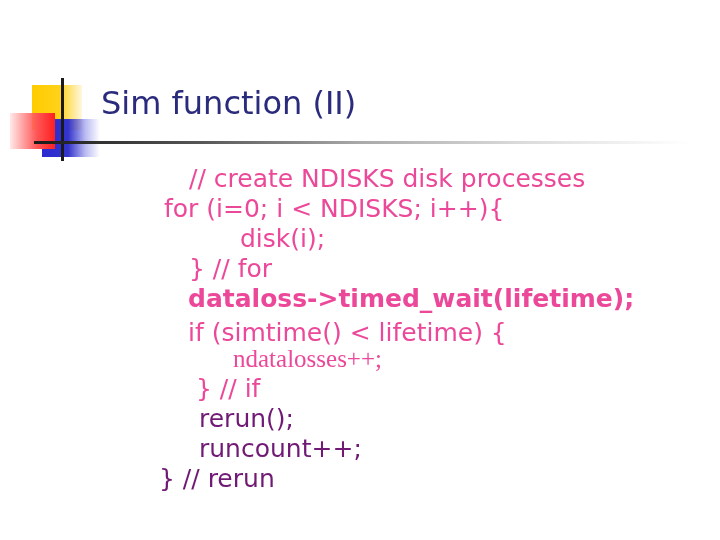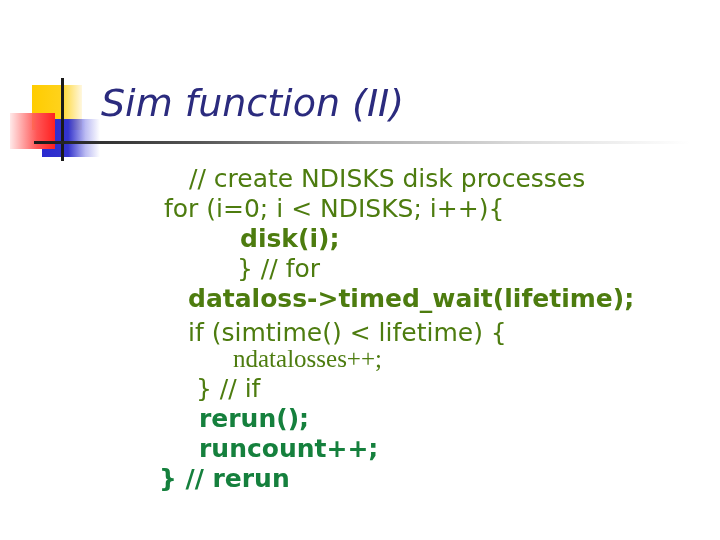--- a/index.html
+++ b/index.html
@@ -23,45 +23,45 @@
     }
     .vline {
       position: absolute; left: 61px; top: 78px; width: 3px; height: 83px; background: #1a1a1a;
     }
     .hrule {
       position: absolute; left: 34px; top: 141px; width: 656px; height: 3px;
       background: linear-gradient(to right, #1a1a1a 0%, #555 25%, #aaa 50%, #dcdcdc 75%, rgba(255,255,255,0) 100%);
     }
     .title {
       position: absolute; left: 101px; top: 78px;
-      font-size: 38px; color: #2b2b7e; line-height: 50px; white-space: pre; font-style: italic;
+      font-size: 32px; color: #2b2b7e; line-height: 50px; white-space: pre;
     }
     .code-line {
-      position: absolute; font-size: 25px; line-height: 30px; white-space: pre; color: #4d7c0f;
+      position: absolute; font-size: 25px; line-height: 30px; white-space: pre; color: #ec4899;
     }
-    .code-line.blue { color: #15803d; font-weight: bold; }
+    .code-line.blue { color: #701a75; font-weight: normal; }
   </style>
 </head>
 <body>
 
 <div class="logo">
   <div class="sq-yellow"></div>
   <div class="sq-blue"></div>
   <div class="sq-red"></div>
   <div class="vline"></div>
 </div>
 <div class="hrule"></div>
 
 <div class="title">Sim function (II)</div>
 
 <div>
   <div class="code-line" style="left:189px; top:164px;">// create NDISKS disk processes</div>
   <div class="code-line" style="left:164px; top:194px;">for (i=0; i &lt; NDISKS; i++){</div>
-  <div class="code-line" style="left:240px; top:224px;font-weight:bold;">disk(i);</div>
-  <div class="code-line" style="left:189px; top:254px;margin-left:48px;">} // for</div>
+  <div class="code-line" style="left:240px; top:224px;">disk(i);</div>
+  <div class="code-line" style="left:189px; top:254px;">} // for</div>
   <div class="code-line" style="left:188px; top:284px;font-weight:bold;">dataloss-&gt;timed_wait(lifetime);</div>
   <div class="code-line" style="left:188px; top:318px;">if (simtime() &lt; lifetime) {</div>
   <div class="code-line" style="left:233px; top:344px;font-family:Liberation Serif, serif;">ndatalosses++;</div>
   <div class="code-line" style="left:196px; top:374px;">} // if</div>
   <div class="code-line blue" style="left:199px; top:404px;">rerun();</div>
   <div class="code-line blue" style="left:199px; top:434px;">runcount++;</div>
   <div class="code-line blue" style="left:159px; top:464px;">} // rerun</div>
 </div>
 
 </body></html>

